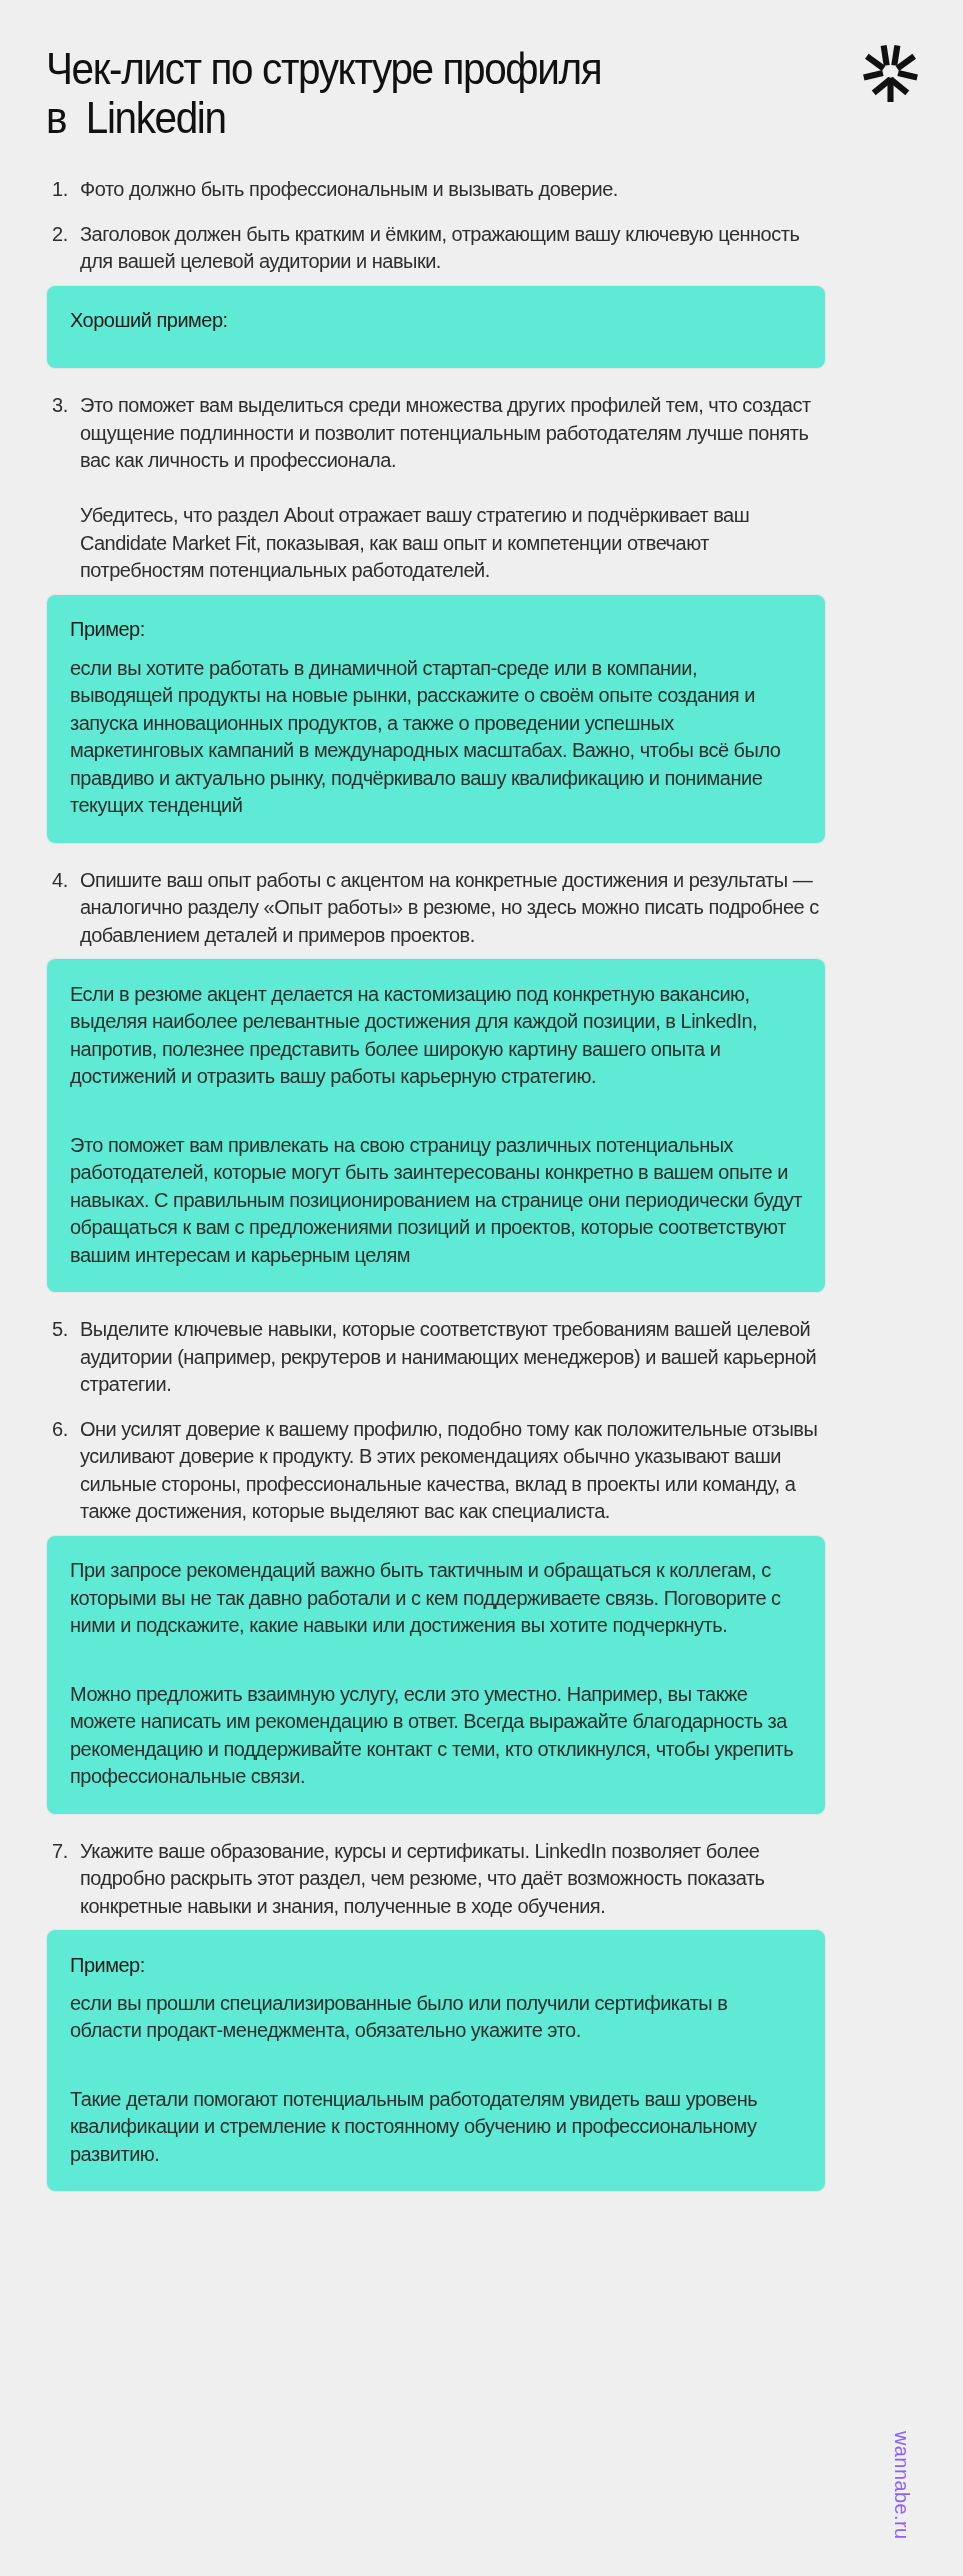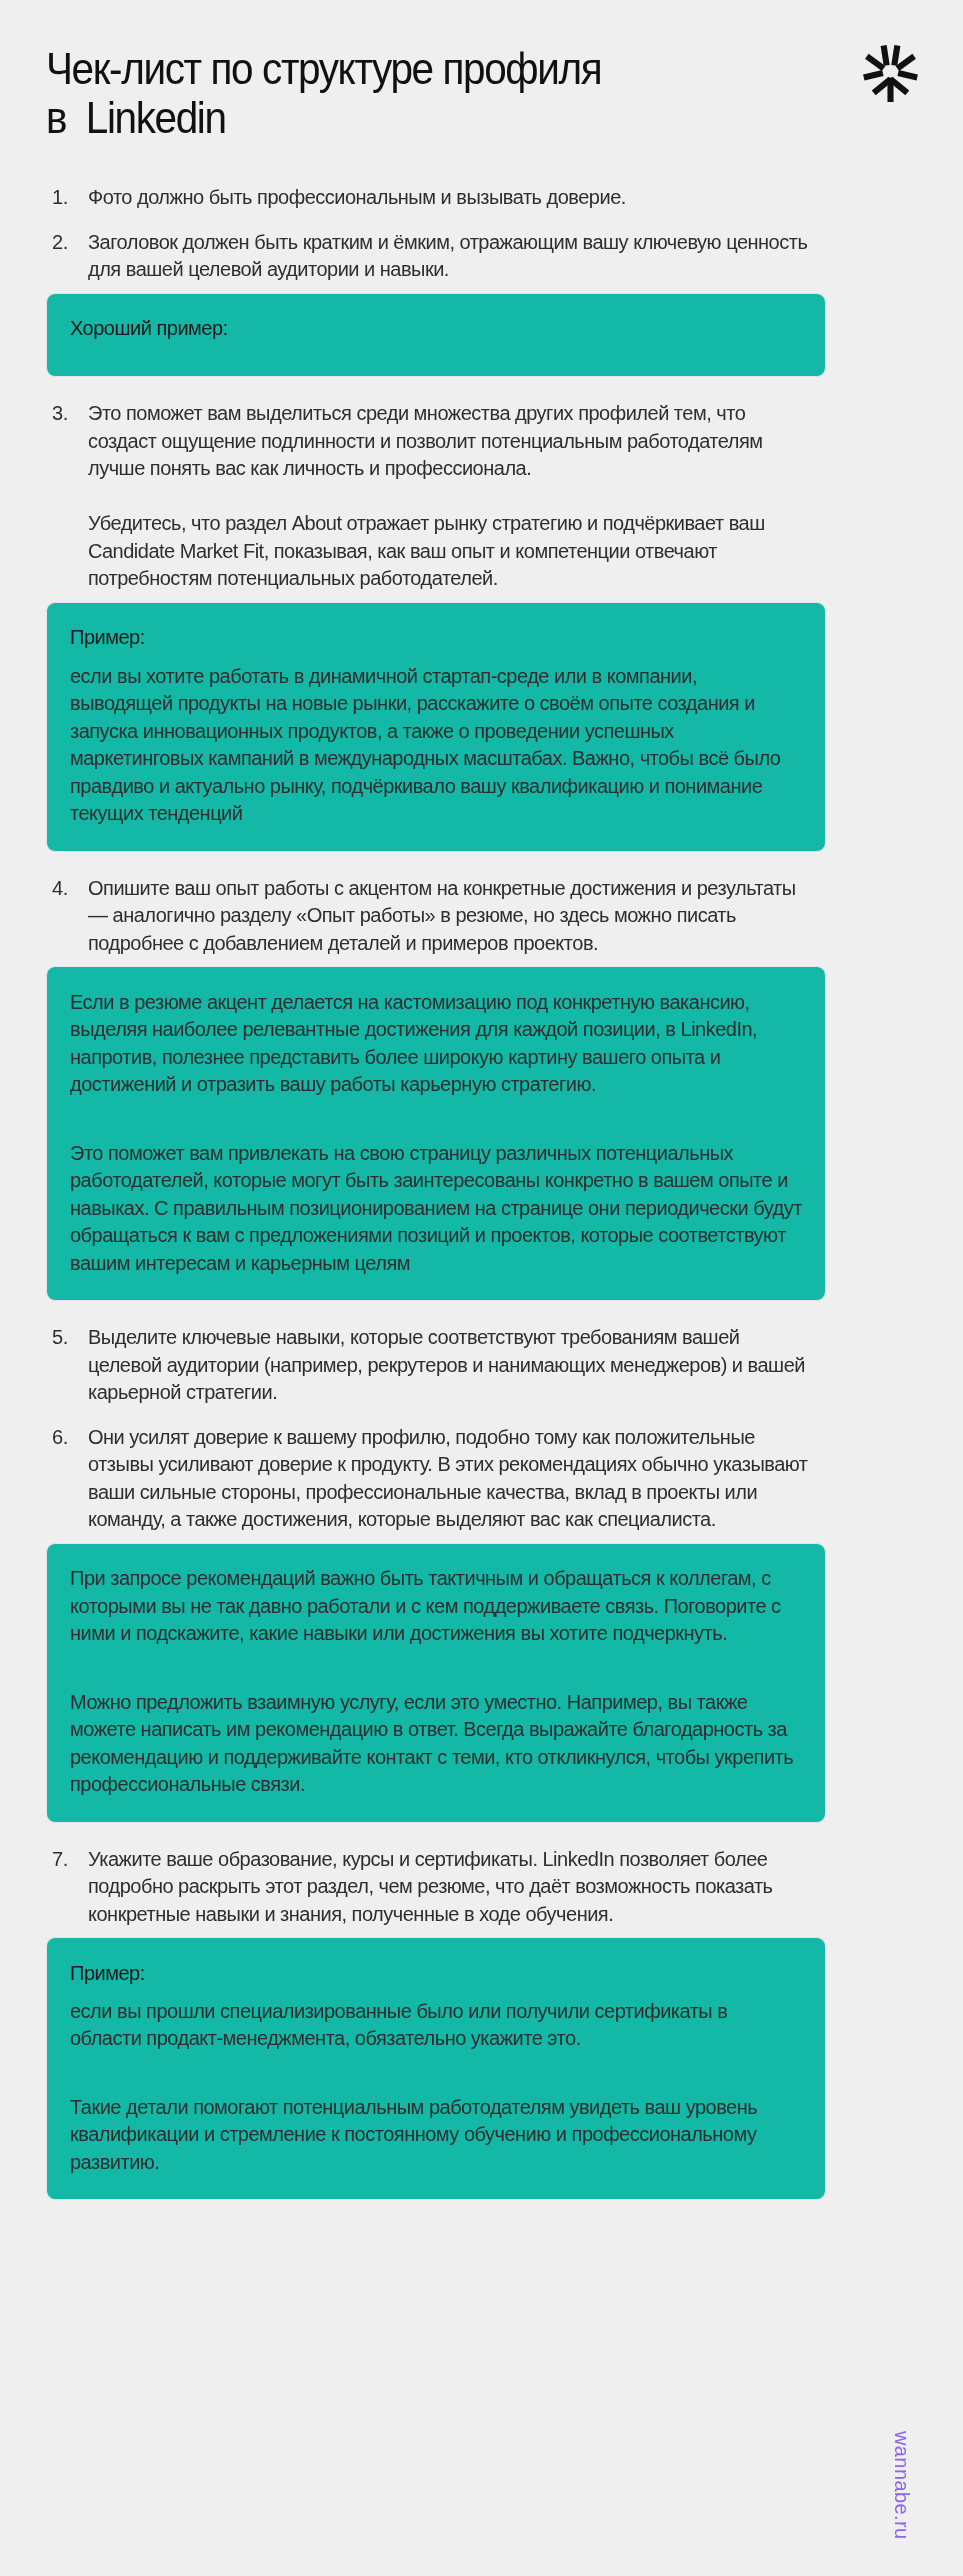--- a/index.html
+++ b/index.html
@@ -21,24 +21,24 @@
       transform: scaleX(0.92); transform-origin: left top;
     }
     .logo { position: absolute; left: 863px; top: 44px; width: 55px; height: 58px; }
     .content { position: absolute; left: 46px; top: 176px; width: 780px; }
     .item {
       position: relative; padding-left: 34px;
       font-size: 20px; line-height: 27.5px; color: #2e2e2e;
       letter-spacing: -0.5px;
     }
     .item .num { position: absolute; left: 6.1px; top: 0; }
-    .item p { margin: 8px; }
+    .item p { margin: 0; }
     .item p + p { margin-top: 27.5px; }
     .card {
-      background: #14b8a6; border: 1.5px solid #e6e6e6; border-radius: 9.2px;
+      background: #5eead4; border: 1.5px solid #e6e6e6; border-radius: 9.2px;
       padding: 21.4px 21.4px 23px 23px;
       font-size: 20px; line-height: 27.5px; color: #2e2e2e; letter-spacing: -0.5px;
     }
     .card .label { color: #1a1a1a; margin-bottom: 10.7px; }
     .card p { margin: 0; }
     .card p + p { margin-top: 41px; }
     .watermark {
       position: absolute; left: 890px; top: 2431px;
       writing-mode: vertical-rl;
       font-family: "Liberation Sans", sans-serif;
@@ -78,21 +78,21 @@
       <div class="item" style="margin-top: 17px;">
         <span class="num">2.</span>
         <p>Заголовок должен быть кратким и ёмким, отражающим вашу ключевую ценность для вашей целевой аудитории и навыки.</p>
       </div>
       <div class="card" style="margin-top: 9.2px;">
         <div class="label">Хороший пример:</div>
       </div>
       <div class="item" style="margin-top: 23px;">
         <span class="num">3.</span>
         <p>Это поможет вам выделиться среди множества других профилей тем, что создаст ощущение подлинности и позволит потенциальным работодателям лучше понять вас как личность и профессионала.</p>
-        <p>Убедитесь, что раздел About отражает рынку стратегию и подчёркивает ваш Candidate Market Fit, показывая, как ваш опыт и компетенции отвечают потребностям потенциальных работодателей.</p>
+        <p>Убедитесь, что раздел About отражает вашу стратегию и подчёркивает ваш Candidate Market Fit, показывая, как ваш опыт и компетенции отвечают потребностям потенциальных работодателей.</p>
       </div>
       <div class="card" style="margin-top: 9.2px;">
         <div class="label">Пример:</div>
         <p>если вы хотите работать в динамичной стартап-среде или в компании, выводящей продукты на новые рынки, расскажите о своём опыте создания и запуска инновационных продуктов, а также о проведении успешных маркетинговых кампаний в международных масштабах. Важно, чтобы всё было правдиво и актуально рынку, подчёркивало вашу квалификацию и понимание текущих тенденций</p>
       </div>
       <div class="item" style="margin-top: 23px;">
         <span class="num">4.</span>
         <p>Опишите ваш опыт работы с акцентом на конкретные достижения и результаты — аналогично разделу «Опыт работы» в резюме, но здесь можно писать подробнее с добавлением деталей и примеров проектов.</p>
       </div>
       <div class="card" style="margin-top: 9.2px;">

